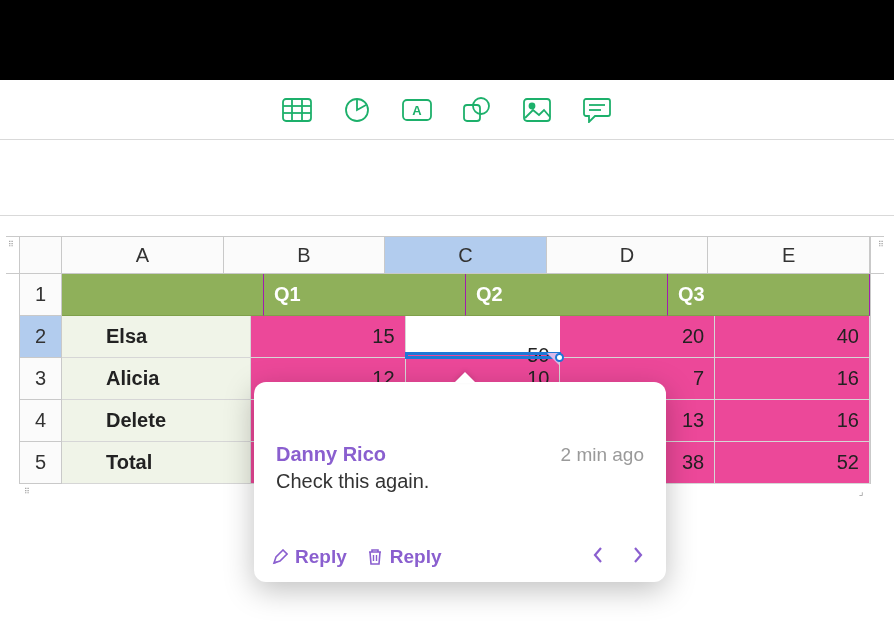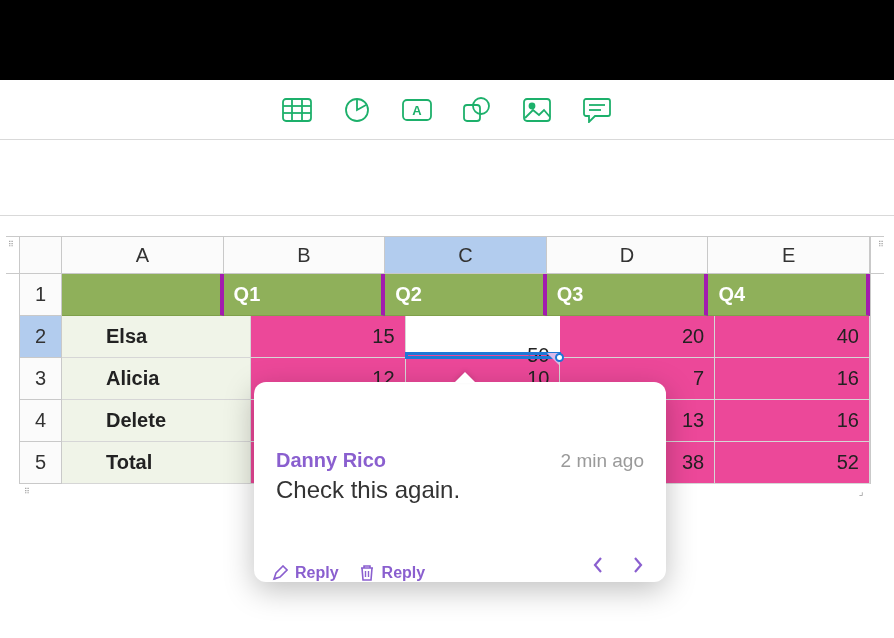--- a/index.html
+++ b/index.html
@@ -111,21 +111,21 @@
     color:#222;
     background:#ec4899;
     cursor:cell;
     position:relative;
   }
   .cell.num{justify-content:flex-end;}
   .cell.hdr{
     background:#8fb05a;
     color:#fff;
     font-weight:600;
-    border-right:4px solid #a21caf;
+    border-right:1px solid #a21caf;
     border-bottom:1px solid #7fa04a;
     justify-content:flex-start;
   }
   .cell.rowlabel{
     background:#f0f4e8;
     font-weight:600;
     border-right:1px solid #d6d6d6;
     padding-left:44px;
   }
   .cell.selected{
@@ -166,32 +166,32 @@
   .popover::before{
     content:"";
     position:absolute;
     top:-10px;left:200px;
     width:0;height:0;
     border-left:11px solid transparent;
     border-right:11px solid transparent;
     border-bottom:11px solid #fff;
     filter:drop-shadow(0 -2px 2px rgba(0,0,0,.1));
   }
-  .pop-body{flex:1;padding:24px 22px 0 22px;}
+  .pop-body{flex:1;padding:18px 22px 0 22px;}
   .pop-head{display:flex;justify-content:space-between;align-items:baseline;}
   .author{color:#8a5fcf;font-weight:600;font-size:20px;}
   .time{color:#9a9a9a;font-size:19px;margin-top:44px;}
-  .comment-text{margin-top:4px;font-size:24px;color:#333;}
+  .comment-text{margin-top:4px;font-size:20px;color:#333;}
   .pop-foot{
     height:50px;
-    display:flex;align-items:flex-end;
+    display:flex;align-items:center;
     padding:0 18px;
     gap:20px;
     color:#8a5fcf;
-    font-size:16px;
+    font-size:19px;
   }
   .pop-foot .action{display:flex;align-items:center;gap:7px;cursor:pointer;font-weight:600;}
   .pop-foot .spacer{flex:1;}
   .pop-foot svg{stroke:#8a5fcf;fill:#8a5fcf;}
   .nav-arrow{cursor:pointer;padding:4px;}
 </style>
 </head>
 <body>
 
 <div class="blackbar"></div>
@@ -255,21 +255,20 @@
     <div class="corner-handle right">⠿</div>
   </div>
 
   <div class="datarow">
     <div class="left-gutter"></div>
     <div class="rownum">1</div>
     <div class="cell hdr"></div>
     <div class="cell hdr">Q1</div>
     <div class="cell hdr">Q2</div>
     <div class="cell hdr">Q3</div>
-    <div class="cell hdr">Q4</div>
     <div class="right-gutter"></div>
   </div>
 
   <div class="datarow">
     <div class="left-gutter"></div>
     <div class="rownum selected">2</div>
     <div class="cell rowlabel">Elsa</div>
     <div class="cell num">15</div>
     <div class="cell num selected">
       <span>50</span>

